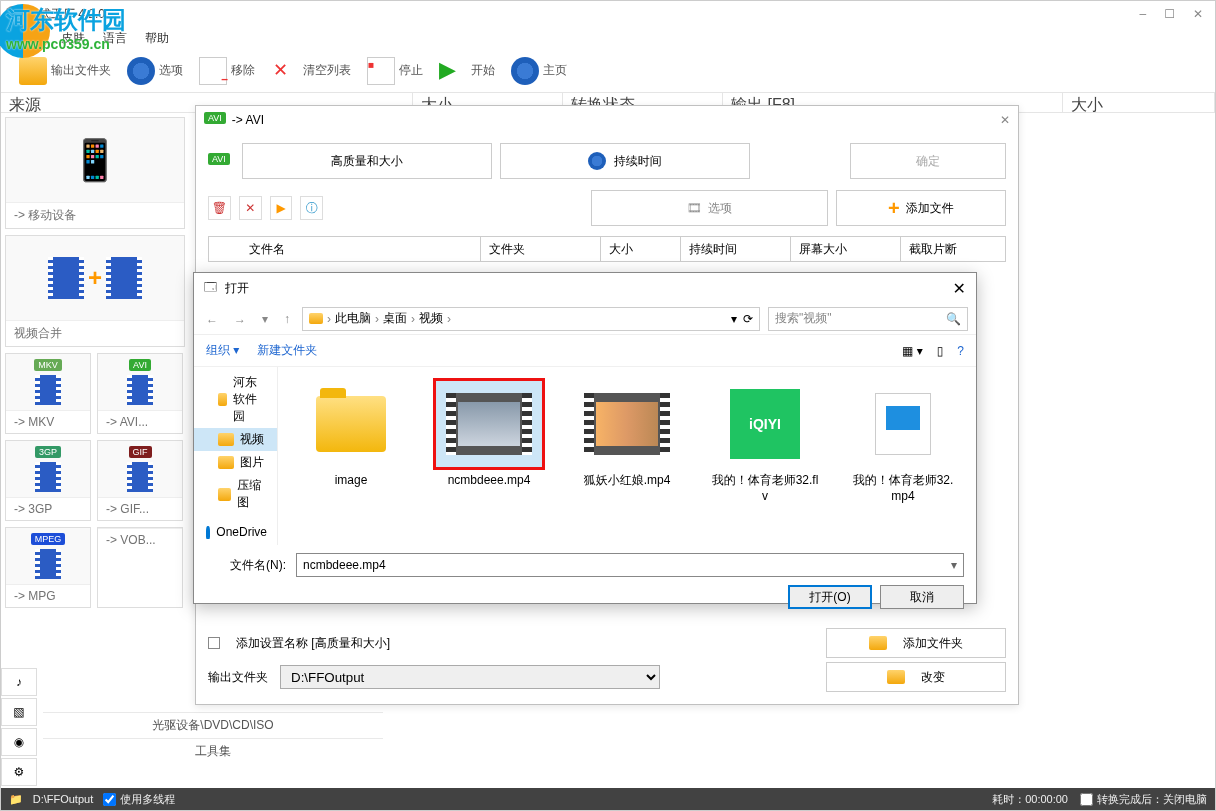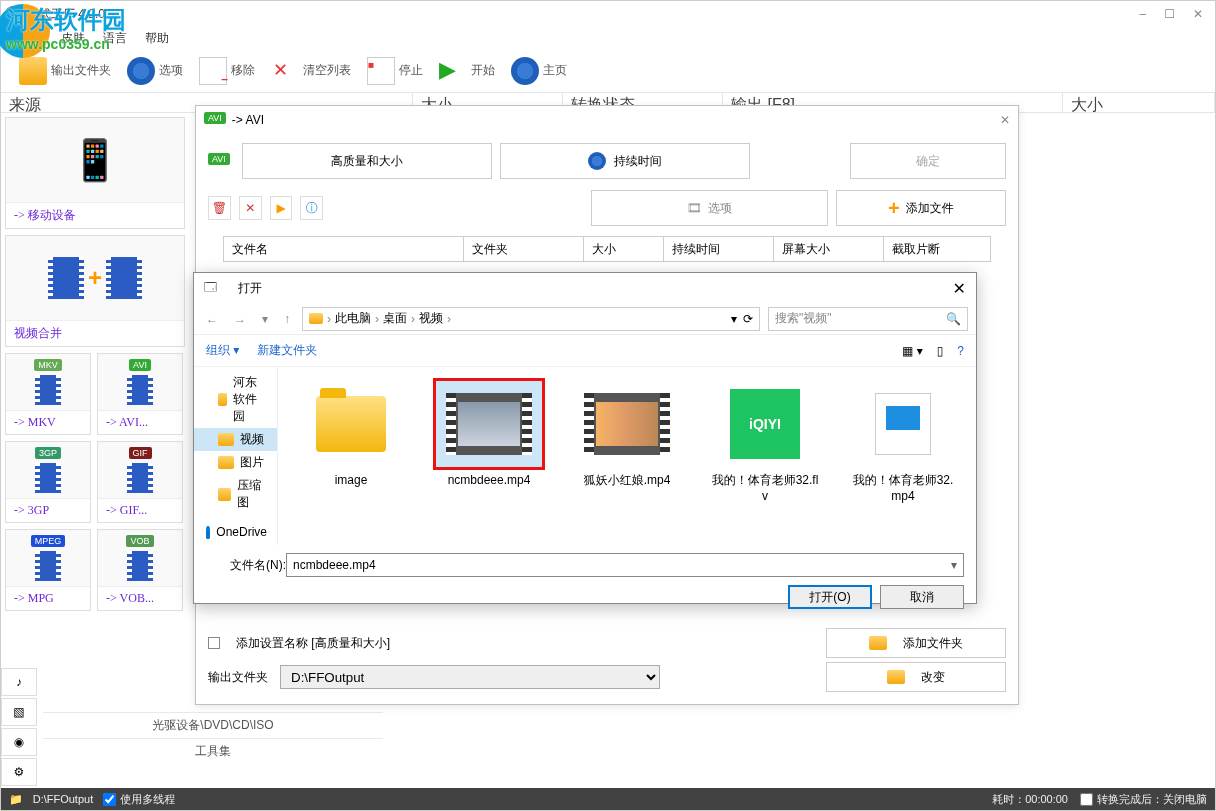--- a/index.html
+++ b/index.html
@@ -28,21 +28,21 @@
 .tb-icon.home { background: radial-gradient(circle,#3a7bd5 40%,#1e5fba 42%); border-radius:50%; }
 
 .column-headers { height: 20px; display: flex; border-bottom: 1px solid #e5e5e5; font-size: 16px; color: #444; }
 .ch { border-right: 1px solid #e5e5e5; padding: 2px 8px; }
 
 .main-body { display: flex; height: 680px; }
 .left-panel { width: 192px; padding: 4px; overflow: hidden; }
 .cat-tile { width: 180px; border: 1px solid #ddd; margin-bottom: 6px; background: #fff; }
 .cat-tile .thumb { height: 84px; display: flex; align-items: center; justify-content: center; background: #f9f9f9; }
 .cat-tile.short .thumb { height: 56px; }
-.cat-tile .lbl { padding: 4px 8px; border-top: 1px solid #eee; color: #6d28d9; font-size: 12px; font-family: Liberation Serif, serif; }
+.cat-tile .lbl { padding: 4px 8px; border-top: 1px solid #eee; color: #737373; font-size: 12px; }
 .cat-row { display: flex; gap: 6px; }
 .cat-row .cat-tile { width: 86px; }
 .film-ico { width: 36px; height: 42px; background: #2b5cc4; position: relative; }
 .film-ico::before, .film-ico::after { content:""; position:absolute; top:0; bottom:0; width:5px; background: repeating-linear-gradient(#fff 0,#fff 3px,#2b5cc4 3px,#2b5cc4 6px); }
 .film-ico::before { left: 0; } .film-ico::after { right: 0; }
 .badge-ico { display:inline-block; padding:1px 4px; font-size:9px; color:#fff; border-radius:2px; margin-bottom:4px; }
 .side-tabs { position: absolute; left: 0; bottom: 22px; width: 40px; }
 .side-tab { width: 36px; height: 28px; border: 1px solid #ddd; margin-bottom: 2px; display:flex; align-items:center; justify-content:center; }
 
 .status-bar { position: absolute; bottom: 0; left: 0; right: 0; height: 22px; background: #424242; color: #eee; display: flex; align-items: center; padding: 0 8px; font-size: 11px; gap: 10px; }
@@ -63,21 +63,21 @@
 .avi-top { height: 54px; display: flex; align-items: center; padding: 0 12px; gap: 8px; }
 .avi-box { border: 1px solid #ccc; height: 36px; display: flex; align-items: center; justify-content: center; background: #fff; }
 .avi-box.q { width: 250px; }
 .avi-box.cfg { width: 250px; gap:8px; }
 .avi-box.ok { width: 156px; margin-left: auto; color: #aaa; }
 .avi-row2 { height: 40px; display: flex; align-items: center; padding: 0 12px; gap: 8px; }
 .mini-btn { width: 24px; height: 24px; border: 1px solid #ddd; display:flex; align-items:center; justify-content:center; color:#c33; background:#fff; }
 .avi-box.opt { width: 250px; margin-left: 260px; color:#888; }
 .avi-box.add { width: 180px; margin-left: auto; }
 .plus { color:#f90; font-size:20px; font-weight:bold; margin-right:6px; }
-.avi-table-head { height: 26px; border: 1px solid #ccc; margin: 8px 27px 0; display: flex; }
+.avi-table-head { height: 26px; border: 1px solid #ccc; margin: 8px 12px 0; display: flex; padding-left: 32px; }
 .avi-th { padding: 4px 8px; border-right: 1px solid #ccc; }
 .avi-bottom { position: absolute; bottom: 10px; left: 12px; right: 12px; }
 .avi-bottom-row { display: flex; align-items: center; height: 34px; gap: 12px; }
 .avi-bottom .wide-input { flex: 1; max-width: 380px; height: 24px; border: 1px solid #aaa; padding: 0 6px; }
 .avi-bottom .btn-right { width: 180px; height: 30px; border: 1px solid #ccc; display: flex; align-items: center; justify-content: center; gap: 16px; margin-left: auto; }
 .fold-ico { width:18px; height:14px; background: linear-gradient(#ffd36b,#f3a80d); border-radius:2px; }
 .chk { width:12px; height:12px; border:1px solid #888; display:inline-block; margin-right:4px; }
 
 
 .open-dialog { position: absolute; top: 272px; left: 193px; width: 784px; height: 332px; background: #fff; border: 1px solid #888; z-index: 20; box-shadow: 0 4px 16px rgba(0,0,0,.25); }
@@ -106,21 +106,21 @@
 .folder-thumb::before { content:""; position:absolute; top:-8px; left:4px; width:26px; height:10px; background:#f3b70d; border-radius:3px 3px 0 0; }
 .vid-thumb { width: 86px; height: 62px; background: #555; position: relative; display:flex; align-items:center; justify-content:center; }
 .vid-thumb::before, .vid-thumb::after { content:""; position:absolute; top:0; bottom:0; width:10px; background: repeating-linear-gradient(#333 0,#333 5px,#fff 5px,#fff 9px); }
 .vid-thumb::before { left:0; } .vid-thumb::after { right:0; }
 .vid-thumb .inner { width:62px; height:44px; }
 .iqiyi { width: 70px; height: 70px; background: #1fc462; display:flex; align-items:center; justify-content:center; color:#fff; font-weight:bold; font-size:14px; }
 .generic-vid { width: 56px; height: 62px; background:#fff; border:1px solid #ccc; position:relative; }
 .generic-vid::after { content:""; position:absolute; top:12px; left:10px; width:34px; height:24px; background:#1e8fe0; }
 .file-label { font-size: 12px; margin-top: 4px; word-break: break-all; line-height: 1.3; }
 .od-footer { padding: 8px 12px; }
-.od-footer-row { display: flex; align-items: center; margin-bottom: 8px; }
+.od-footer-row { display: flex; align-items: center; gap: 10px; margin-bottom: 8px; }
 .od-footer .fname { flex: 1; height: 24px; border: 1px solid #888; padding: 0 6px; }
 .od-footer .filter { width: 200px; height: 24px; border: 1px solid #888; padding: 0 6px; display:flex; align-items:center; }
 .od-footer .btns { display: flex; gap: 8px; justify-content: flex-end; }
 .od-footer .btn { width: 84px; height: 24px; border: 1px solid #888; background: #eee; text-align: center; line-height: 22px; }
 .od-footer .btn.primary { border: 1px solid #0078d4; box-shadow: inset 0 0 0 1px #0078d4; }
 .dd-arrow::after { content:"▾"; margin-left:auto; color:#666; }
 </style>
 </head>
 <body>
 
@@ -227,24 +227,20 @@
       </div>
       <div class="cat-row">
         <div class="cat-tile short">
           <div class="thumb" style="flex-direction:column">
               <span class="badge-ico" style="background:#1d4ed8">MPEG</span>
               <span class="film-ico" style="width:26px;height:30px"></span>
             </div>
           <div class="lbl">-&gt; MPG</div>
         </div>
         <div class="cat-tile short">
-          <div class="thumb" style="flex-direction:column">
-              <span class="badge-ico" style="background:#595">VOB</span>
-              <span class="film-ico" style="width:26px;height:30px"></span>
-            </div>
           <div class="lbl">-&gt; VOB...</div>
         </div>
       </div>
     </div>
   </div>
 
   <div class="side-tabs">
     <div class="side-tab">♪</div>
     <div class="side-tab">▧</div>
     <div class="side-tab">◉</div>
@@ -335,21 +331,21 @@
           <span class="fold-ico"></span>
           <span>改变</span>
         </div>
     </div>
   </div>
 </div>
 
 <div class="open-dialog">
   <div class="od-title">
     <span>🗔</span>
-    <span style="margin-left:21px">打开</span>
+    <span style="margin-left:8px">打开</span>
     <span class="close">✕</span>
   </div>
   <div class="od-nav">
     <span class="arrow">←</span>
     <span class="arrow">→</span>
     <span class="arrow">▾</span>
     <span class="arrow">↑</span>
     <div class="crumb">
       <span class="fold-ico" style="width:14px;height:11px"></span>
       <span class="sep">›</span>

